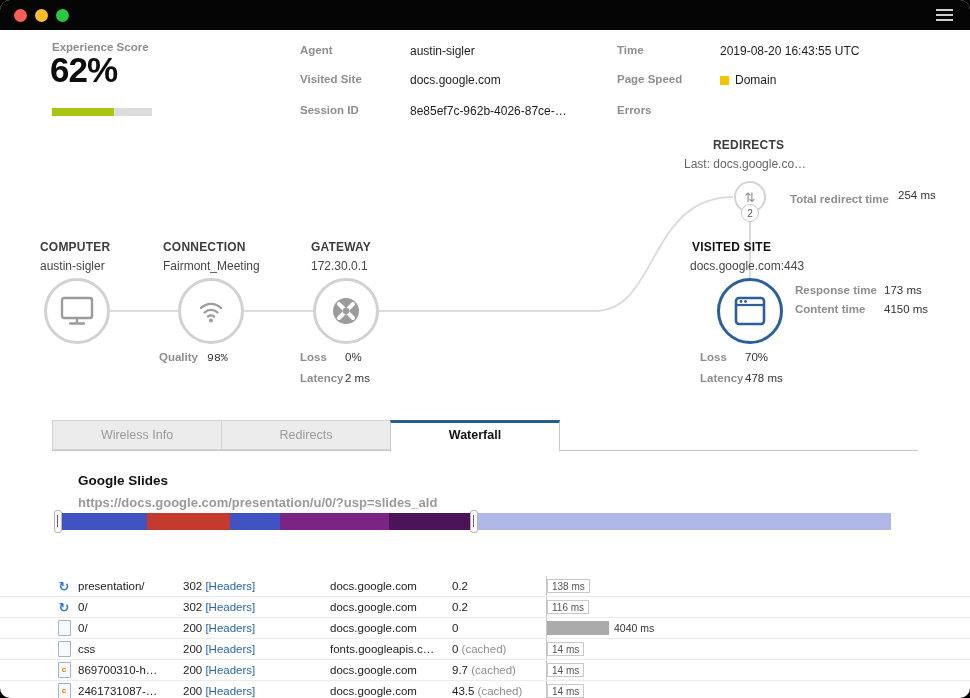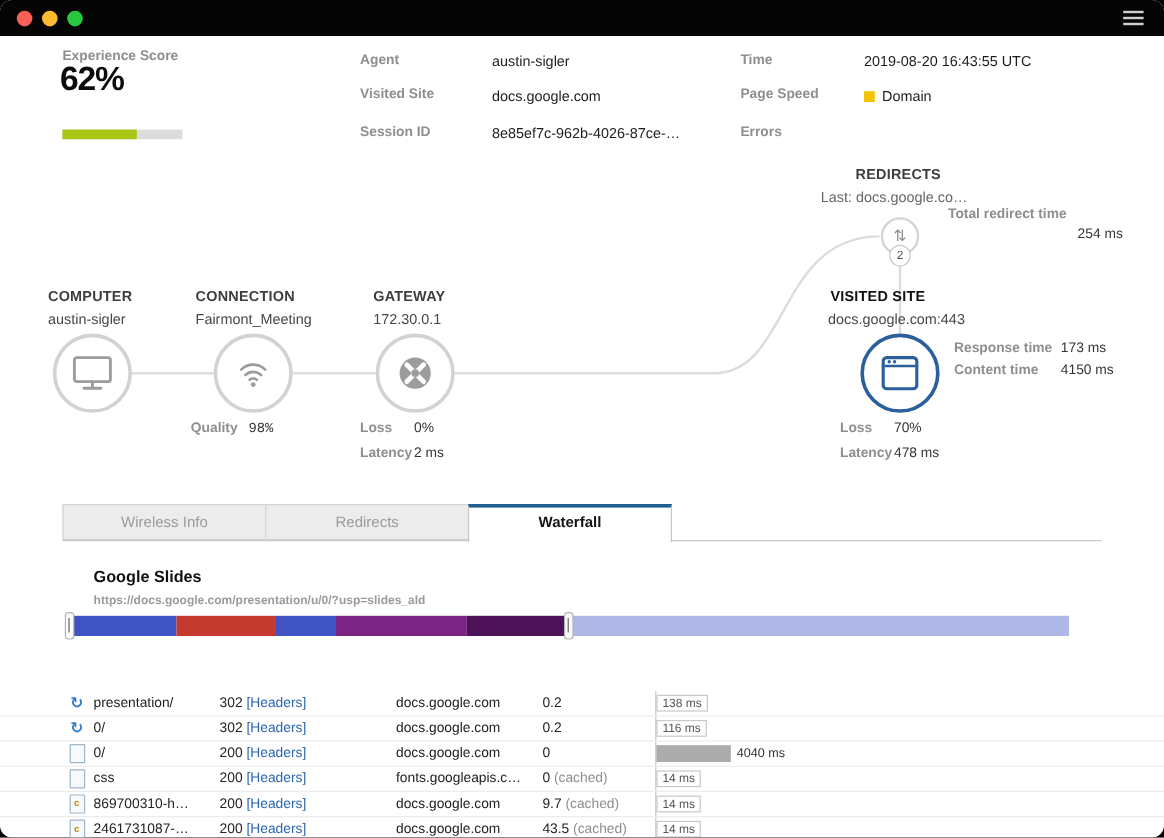--- a/index.html
+++ b/index.html
@@ -8,21 +8,21 @@
   
   .titlebar{position:absolute;top:0;left:0;width:100%;height:30px;background:#050505;display:flex;align-items:center;padding:0 14px;gap:8px;box-sizing:border-box;}
   .dot{width:13px;height:13px;border-radius:50%;cursor:pointer;}
   .dot-red{background:#f95f57;}.dot-yellow{background:#fdbc2e;}.dot-green{background:#28c840;}
   .hamburger{margin-left:auto;display:flex;flex-direction:column;gap:3px;cursor:pointer;padding:3px;}
   .hamburger i{display:block;width:17px;height:2px;background:#cfcfcf;}
   
   .summary{position:absolute;top:30px;left:0;width:970px;height:100px;}
   .lbl{position:absolute;font-size:11.5px;font-weight:bold;color:#8e8e8e;white-space:nowrap;}
   .val{position:absolute;font-size:12px;color:#1d1d1d;white-space:nowrap;}
-  .exp-value{position:absolute;left:50px;top:20px;font-size:28px;font-weight:800;color:#0d0d0d;letter-spacing:-1px;}
+  .exp-value{position:absolute;left:50px;top:20px;font-size:35px;font-weight:800;color:#0d0d0d;letter-spacing:-1px;}
   .exp-bar{position:absolute;left:52px;top:78px;width:100px;height:8px;background:#dcdcdc;}
   .exp-fill{height:100%;width:0;}
   .ps-wrap{position:absolute;left:720px;top:43px;display:flex;align-items:center;gap:6px;}
   .ps-dot{width:9px;height:9px;}
   .ps-text{font-size:12px;color:#1d1d1d;}
   
   .diagram{position:absolute;top:130px;left:0;width:970px;height:290px;}
   .links{position:absolute;top:0;left:0;}
   .circle{position:absolute;width:66px;height:66px;border:3px solid #d2d2d2;border-radius:50%;background:#fff;display:flex;align-items:center;justify-content:center;box-sizing:border-box;cursor:pointer;}
   .circle.visited{border-color:#2b5f9c;}
@@ -33,21 +33,21 @@
   .stat-val{position:absolute;font-size:11.5px;color:#333;white-space:nowrap;}
   .redirect-circle{position:absolute;left:734px;top:51px;width:32px;height:32px;border:2px solid #d4d4d4;border-radius:50%;background:#fff;display:flex;align-items:center;justify-content:center;color:#8e8e8e;font-size:13px;box-sizing:border-box;cursor:pointer;}
   .redirect-badge{position:absolute;left:741px;top:74px;width:18px;height:18px;border:1px solid #c9c9c9;border-radius:50%;background:#fff;font-size:10px;color:#555;display:flex;align-items:center;justify-content:center;box-sizing:border-box;}
   
   .tabs{position:absolute;top:420px;left:52px;width:866px;height:31px;display:flex;border-bottom:1px solid #c6c6c6;box-sizing:border-box;}
   .tab{width:170px;height:30px;line-height:28px;text-align:center;font-size:12.5px;color:#9b9b9b;background:#ececec;border:1px solid #d4d4d4;box-sizing:border-box;cursor:pointer;}
   .tab + .tab{margin-left:-1px;}
   .tab.active{position:relative;z-index:2;background:#fff;border:1px solid #c8c8c8;border-top:3px solid #226090;border-bottom:1px solid #fff;height:32px;margin-bottom:-1px;font-weight:bold;color:#141414;line-height:25px;}
   
   .wf-title{position:absolute;left:78px;top:473px;font-size:13.5px;font-weight:bold;color:#101010;}
-  .wf-url{position:absolute;left:78px;top:495px;font-size:10px;color:#9a9a9a;font-weight:bold;}
+  .wf-url{position:absolute;left:78px;top:495px;font-size:13px;color:#9a9a9a;font-weight:bold;}
   .overview{position:absolute;top:513px;left:57px;width:834px;height:17px;cursor:ew-resize;}
   .bar-flex{display:flex;width:100%;height:100%;overflow:hidden;}
   .bar-flex div{height:100%;}
   .handle{position:absolute;top:-3px;width:8px;height:23px;background:#fafafa;border:1px solid #b5b5b5;border-radius:3px;box-sizing:border-box;cursor:ew-resize;}
   .handle::after{content:"";position:absolute;left:2px;top:4px;width:1px;height:12px;background:#666;}
   
   .thead{position:absolute;top:548px;left:0;width:970px;height:28px;border-top:1px solid #e8e8e8;border-bottom:1px solid #d0d0d0;box-sizing:border-box;}
   .th{position:absolute;top:0;line-height:27px;font-size:11.5px;font-weight:bold;color:#2e2e2e;cursor:pointer;white-space:nowrap;}
   .th-wf{color:#1e6bb8;}
   .sort-arrow{font-size:8px;vertical-align:2px;}
@@ -117,21 +117,21 @@
         <path d="M750 83 V150"></path>
       </g>
     </svg>
 
     <div class="node-title" style="left:713px;top:8px;">REDIRECTS</div>
     <div class="node-sub" style="left:684px;top:27px;color:#666;">Last: docs.google.co…</div>
     <div class="redirect-circle">
       <span>⇅</span>
     </div>
     <div class="redirect-badge">2</div>
-    <div class="stat-lbl" style="left:790px;top:43px;">Total redirect time</div>
+    <div class="stat-lbl" style="left:790px;top:63px;">Total redirect time</div>
     <div class="stat-val" style="left:898px;top:59px;">254 ms</div>
 
     <div class="node-title" style="left:40px;top:110px;">COMPUTER</div>
     <div class="node-sub" style="left:40px;top:129px;">austin-sigler</div>
     <div class="circle" style="left:44px;top:148px;">
       <svg width="36" height="32" viewBox="0 0 36 32">
         <rect x="3" y="3" width="30" height="20" rx="2" fill="none" stroke="#9c9c9c" stroke-width="2.4"></rect>
         <path d="M18 23 V27.5 M11 28.5 H25" stroke="#9c9c9c" stroke-width="2.4" fill="none" stroke-linecap="round"></path>
       </svg>
     </div>

